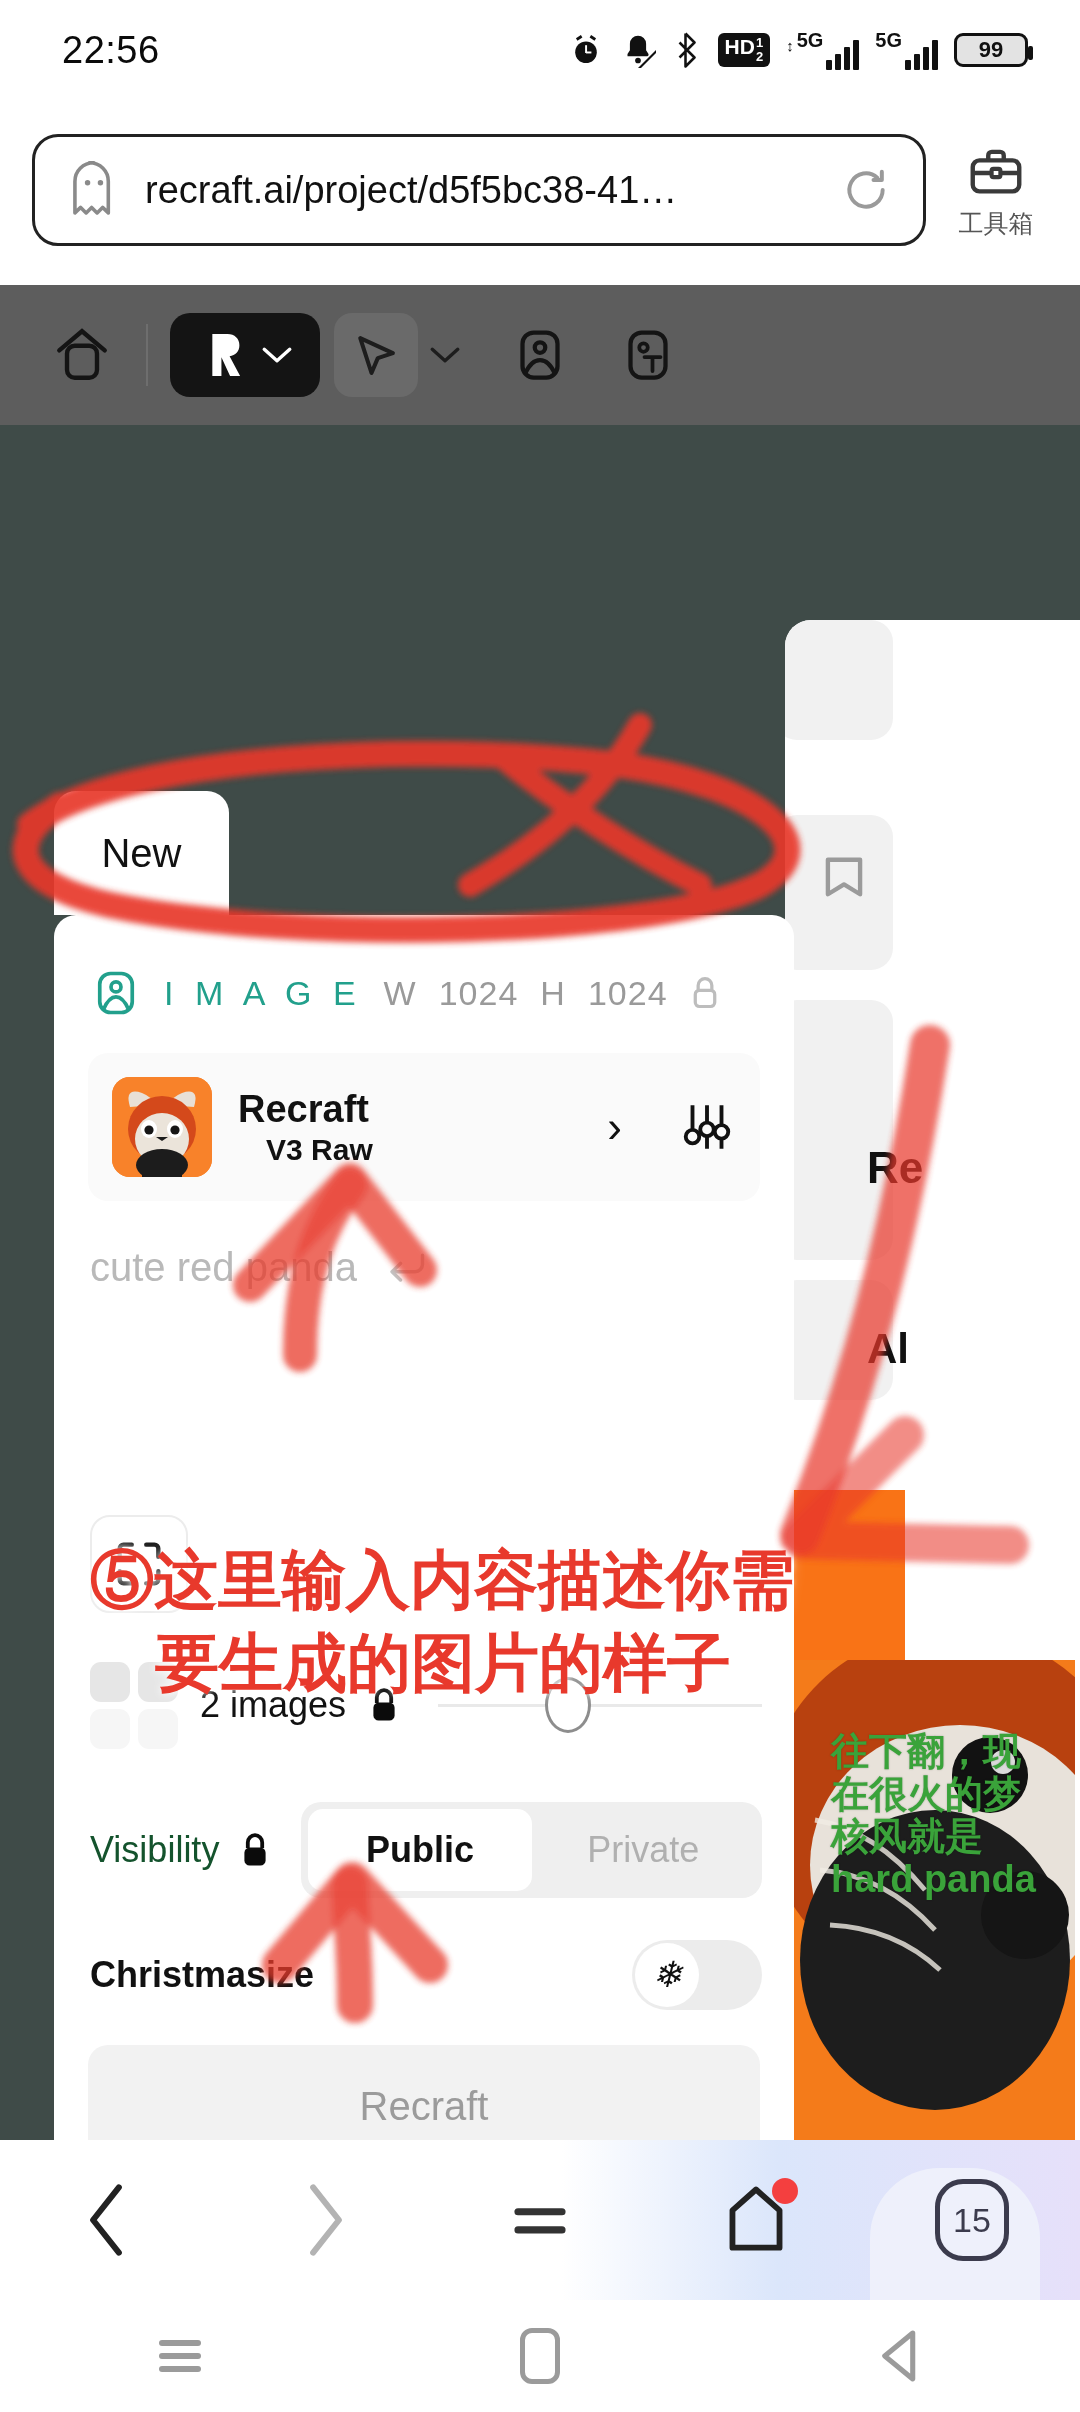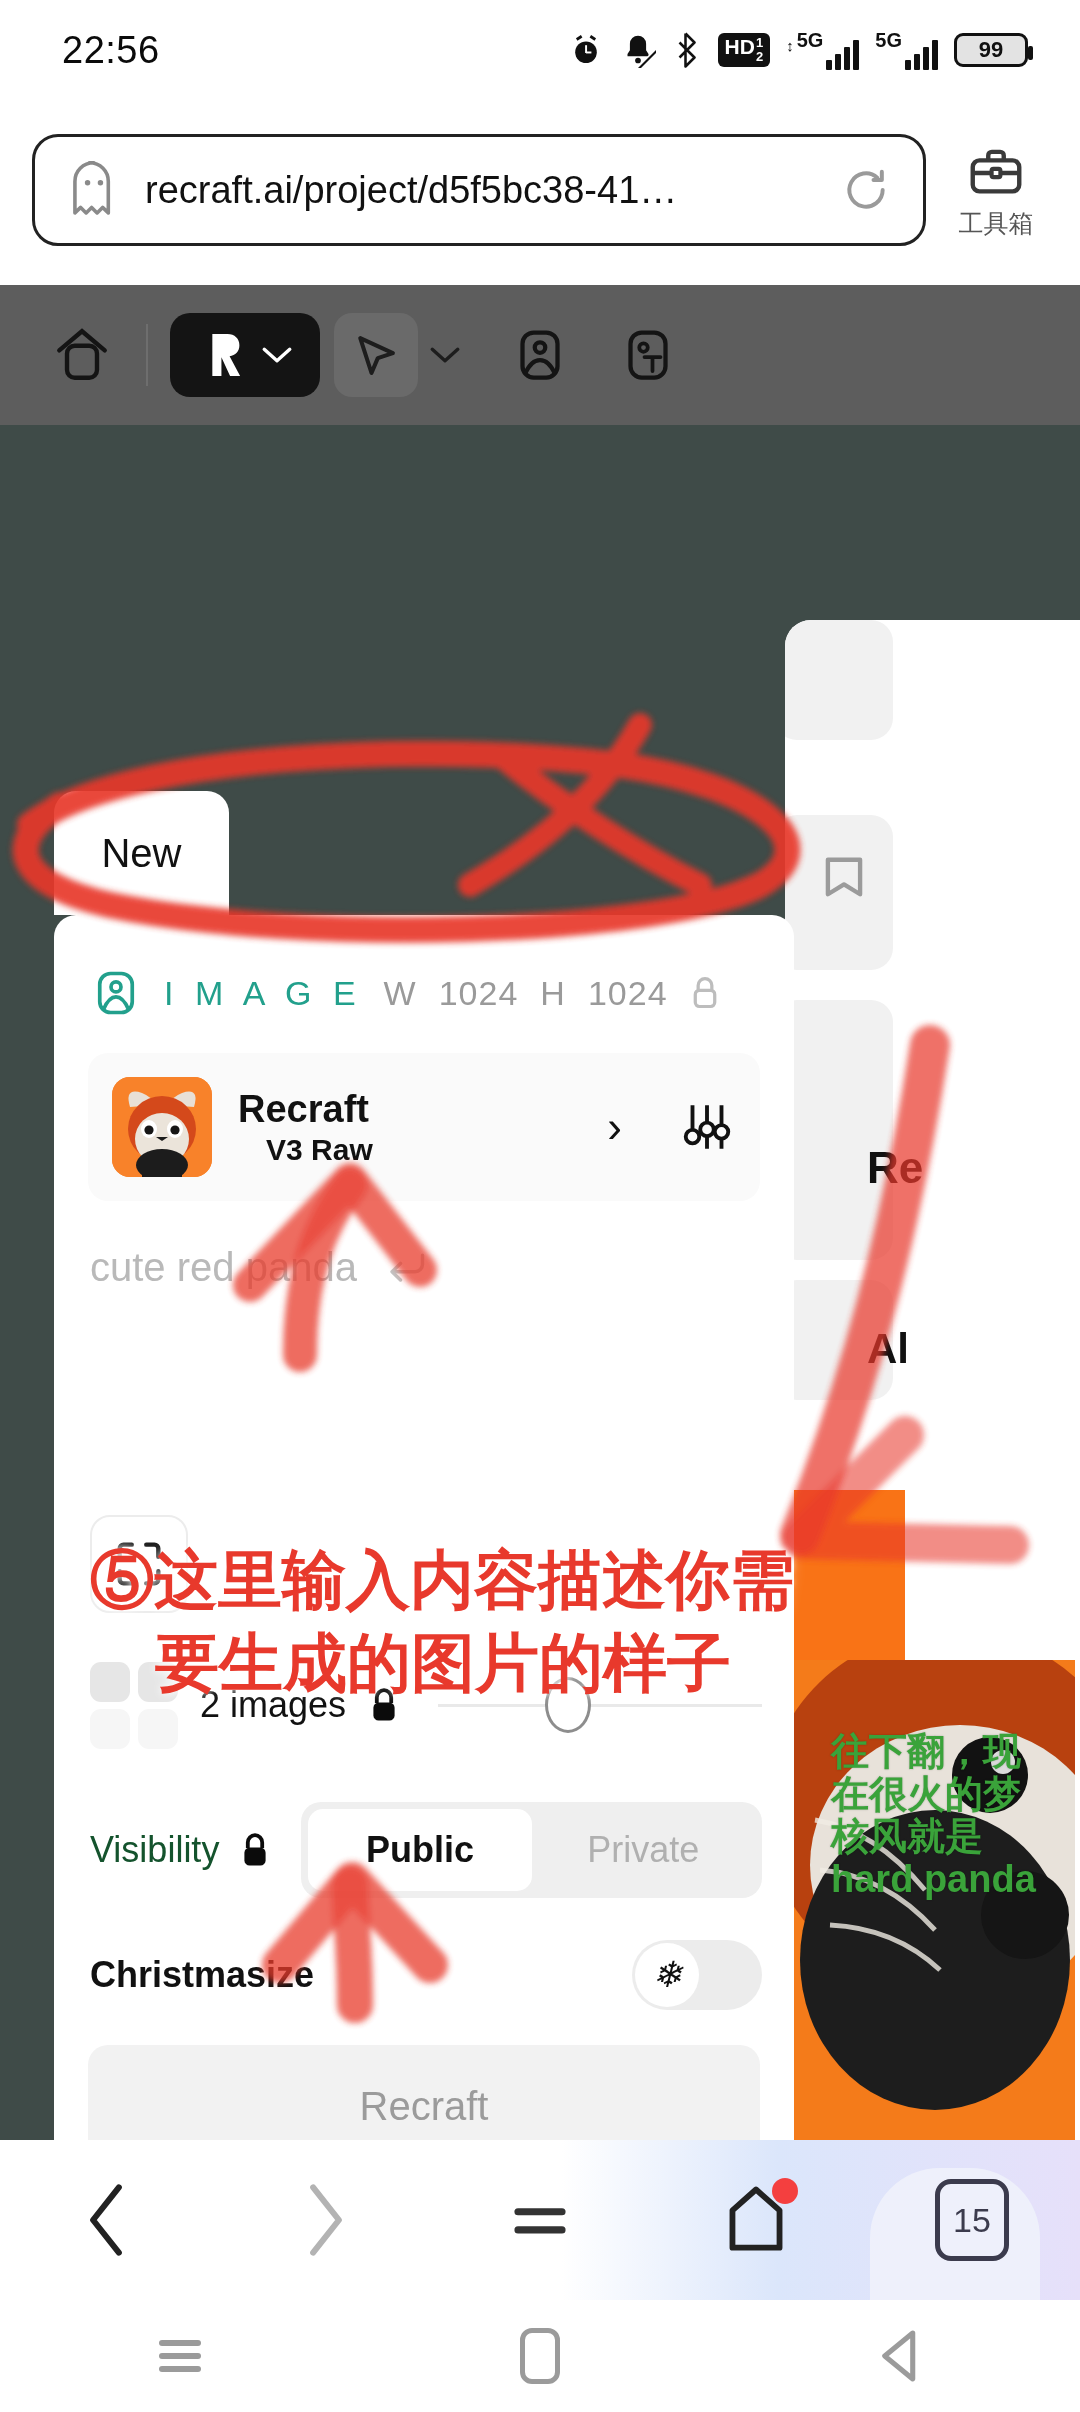--- a/index.html
+++ b/index.html
@@ -169,21 +169,21 @@
 
   
   .browserbar {
     position:absolute; top:2140px; left:0; width:1080px; height:160px;
     background: linear-gradient(90deg,#ffffff 0%,#ffffff 52%,#dbe6fb 72%,#e6e0fa 100%);
     display:flex; align-items:center;
   }
   .bb { flex:1; display:flex; align-items:center; justify-content:center; height:100%; position:relative;}
   .bb .dot { position:absolute; top:38px; right:calc(50% - 42px); width:26px; height:26px; border-radius:50%; background:#f43f3f;}
   .tabcount {
-    width:74px; height:82px; border:5px solid #3b3b4d; border-radius:16px;
+    width:74px; height:82px; border:5px solid #3b3b4d; border-radius:28px;
     display:flex; align-items:center; justify-content:center; font-size:34px; color:#3b3b4d; font-weight:500;
   }
   .tabpill { position:absolute; right:40px; top:28px; width:170px; height:132px; border-radius:70px 70px 0 0; background:#eef0fb;}
 
   
   .androidnav {
     position:absolute; top:2300px; left:0; width:1080px; height:112px; background:#fff;
     display:flex; align-items:center;
   }
   .an { flex:1; display:flex; align-items:center; justify-content:center;}

